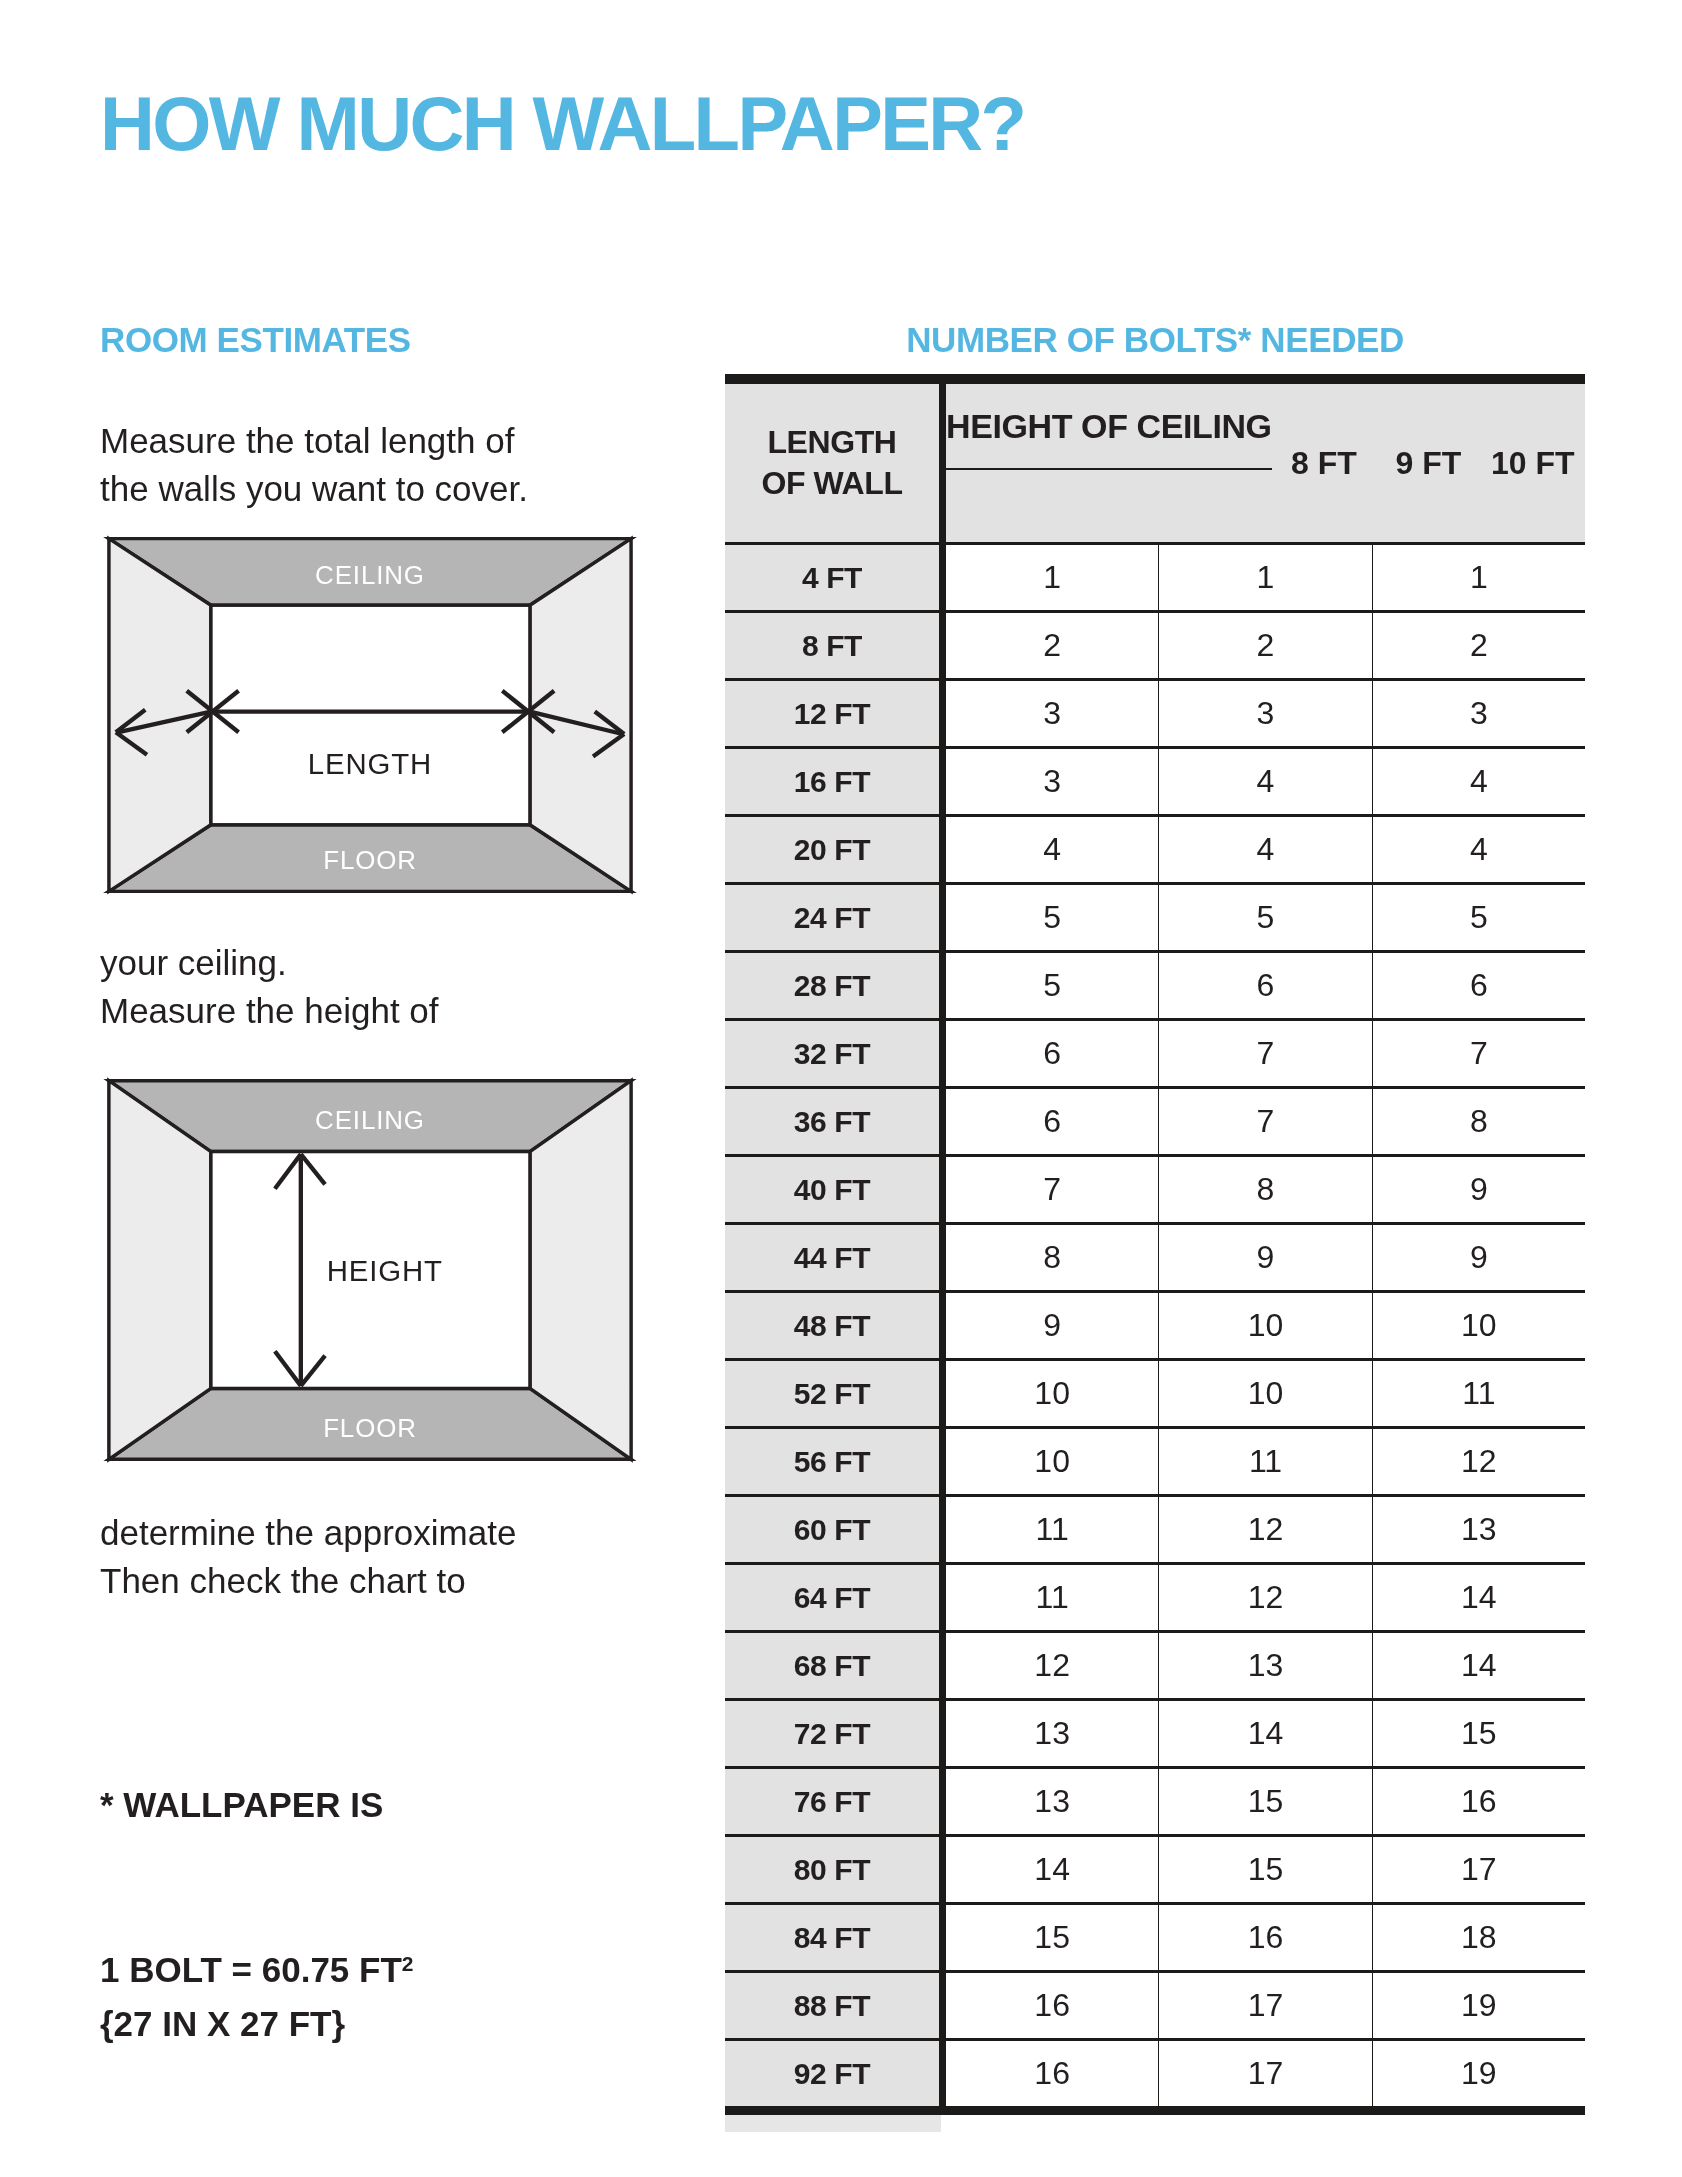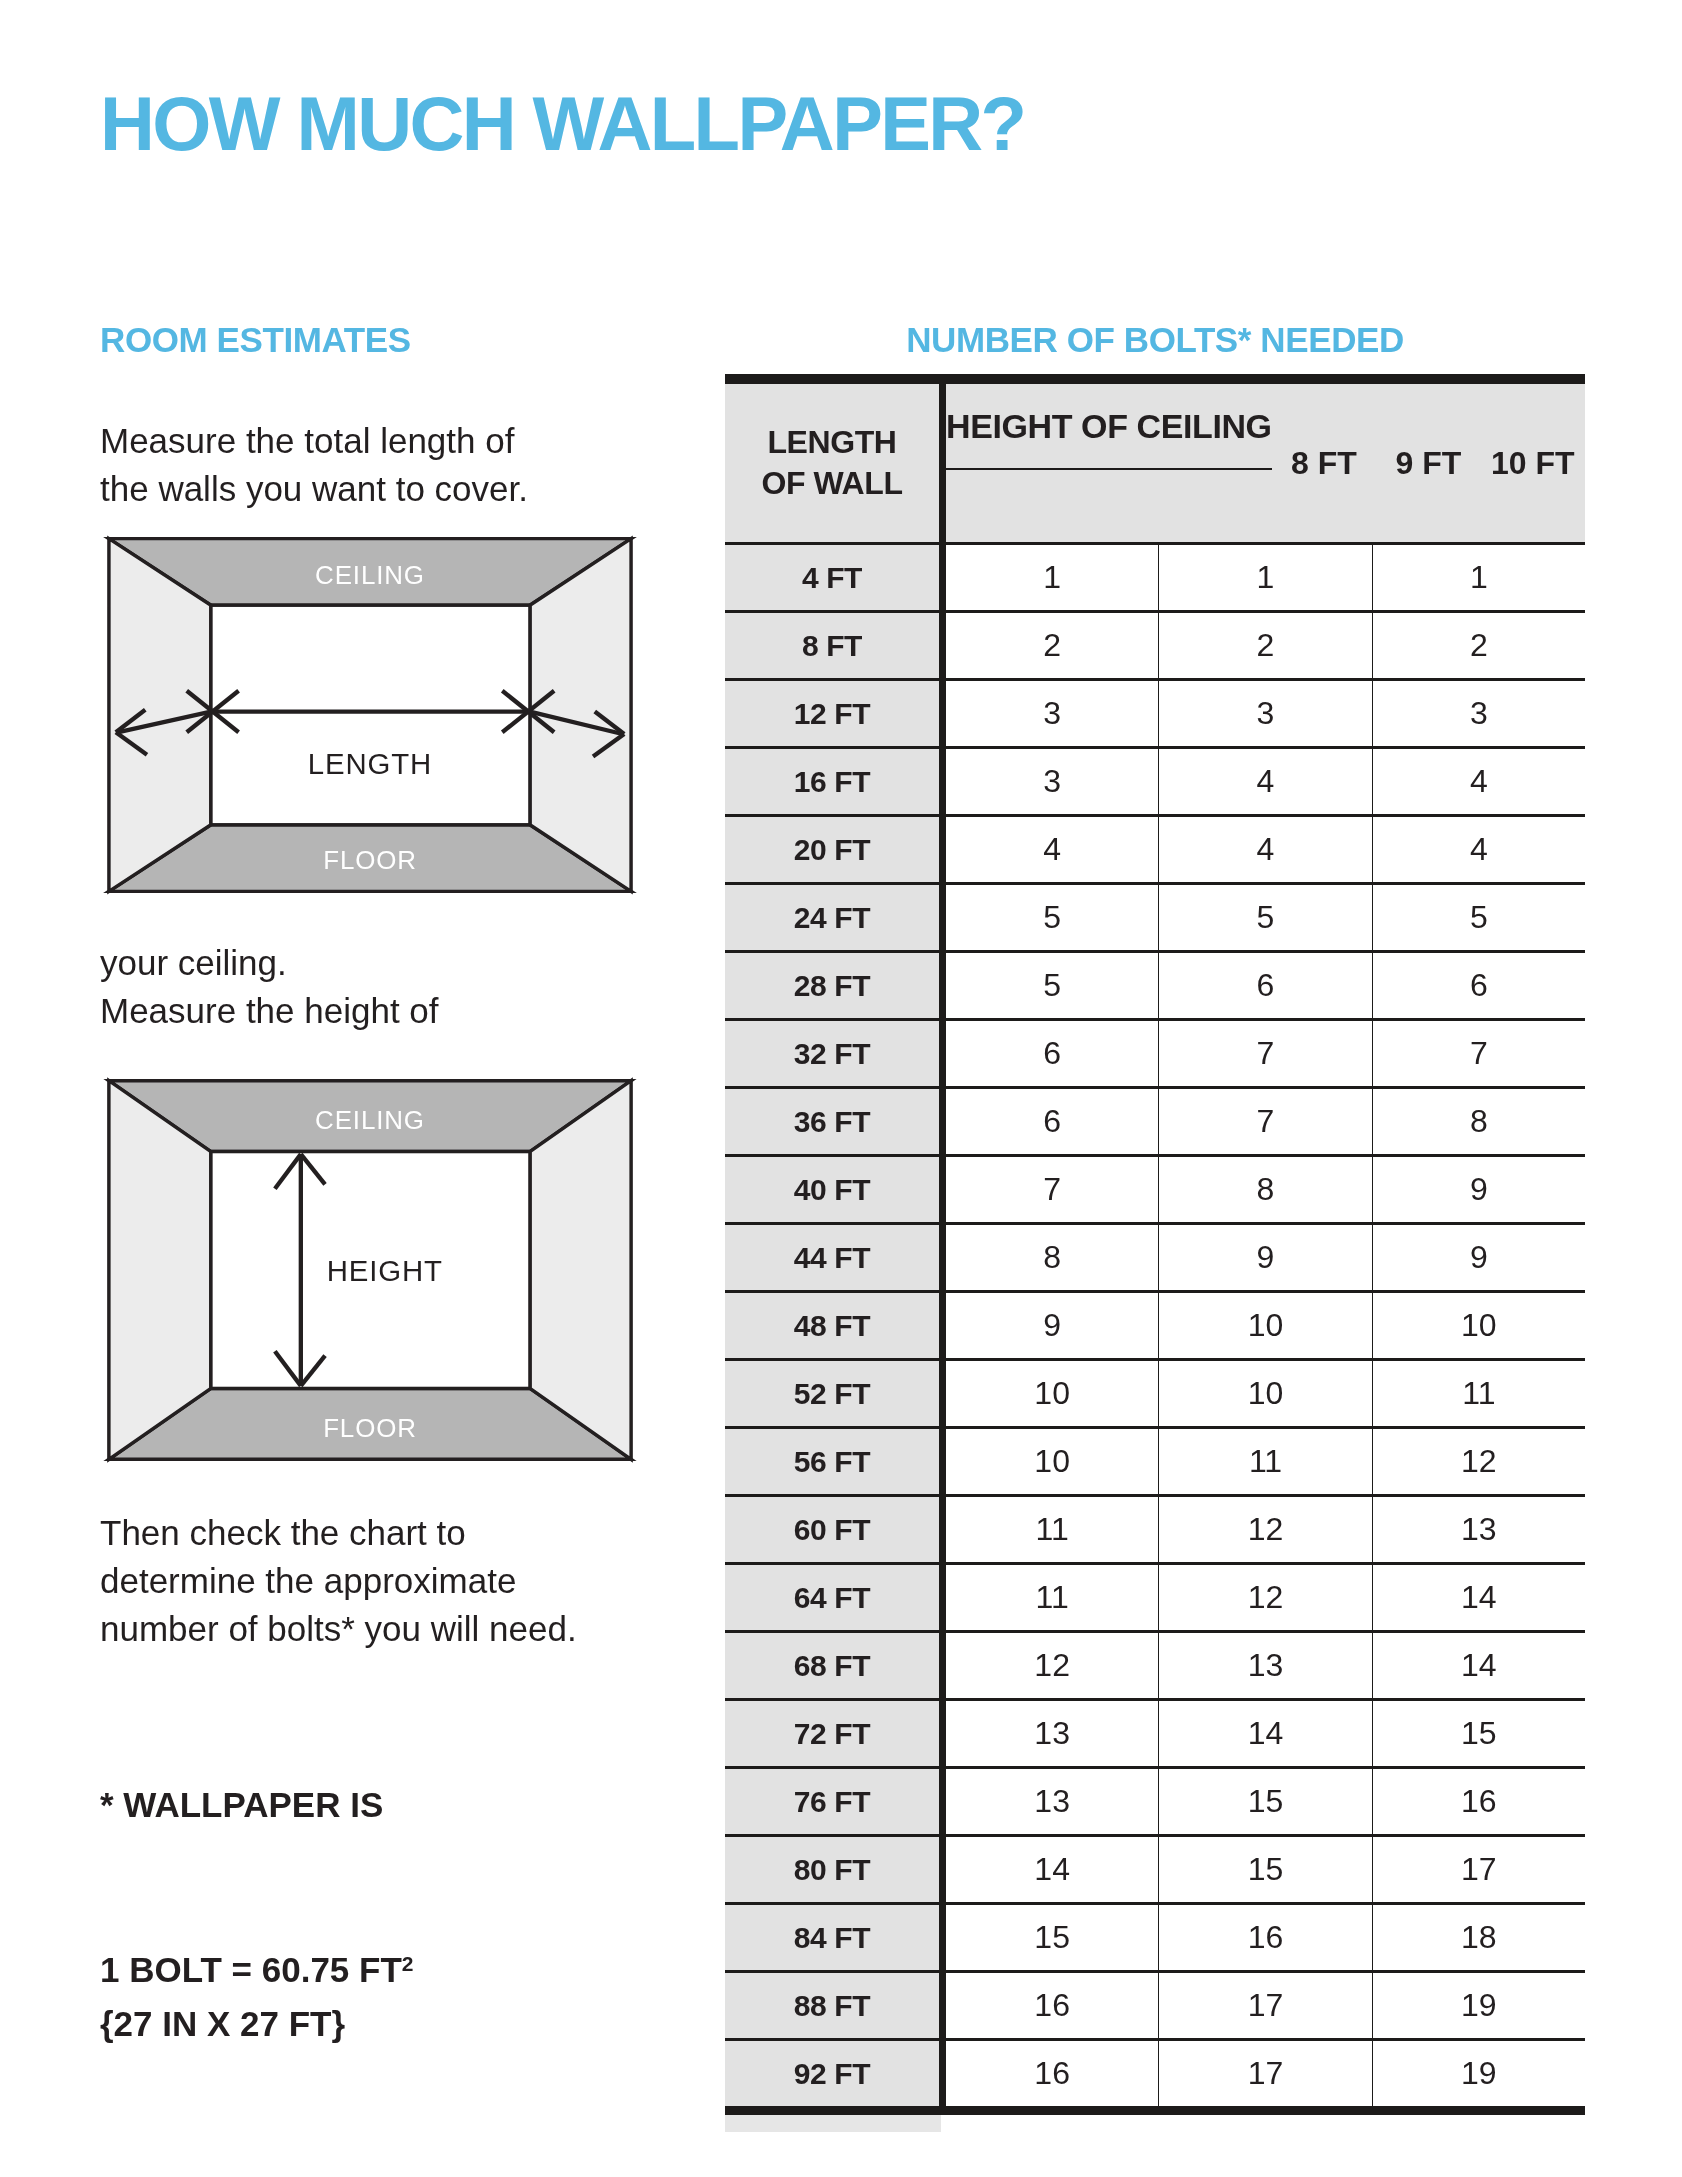--- a/index.html
+++ b/index.html
@@ -109,23 +109,22 @@
       <line x1="232" y1="95" x2="260" y2="130"></line>
       <line x1="232" y1="363" x2="202" y2="323"></line>
       <line x1="232" y1="363" x2="260" y2="328"></line>
     </g>
     <text class="room-label-light" x="312" y="66" text-anchor="middle">CEILING</text>
     <text class="room-label-light" x="312" y="422" text-anchor="middle">FLOOR</text>
     <text class="room-label-dark" x="262" y="242" text-anchor="start">HEIGHT</text>
   </svg>
 
   <div class="abs para" id="step3">
+    <div>determine the approximate</div>
     <div>Then check the chart to</div>
-    <div>determine the approximate</div>
-    <div>number of bolts* you will need.</div>
   </div>
 
   <div class="abs para" id="footnote">
     <div>* WALLPAPER IS</div>
   </div>
 
   <div class="abs para" id="bolt-info">
     <div><span>1 BOLT = 60.75 FT</span><sup>2</sup></div>
     <div>{27 IN X 27 FT}</div>
   </div>

